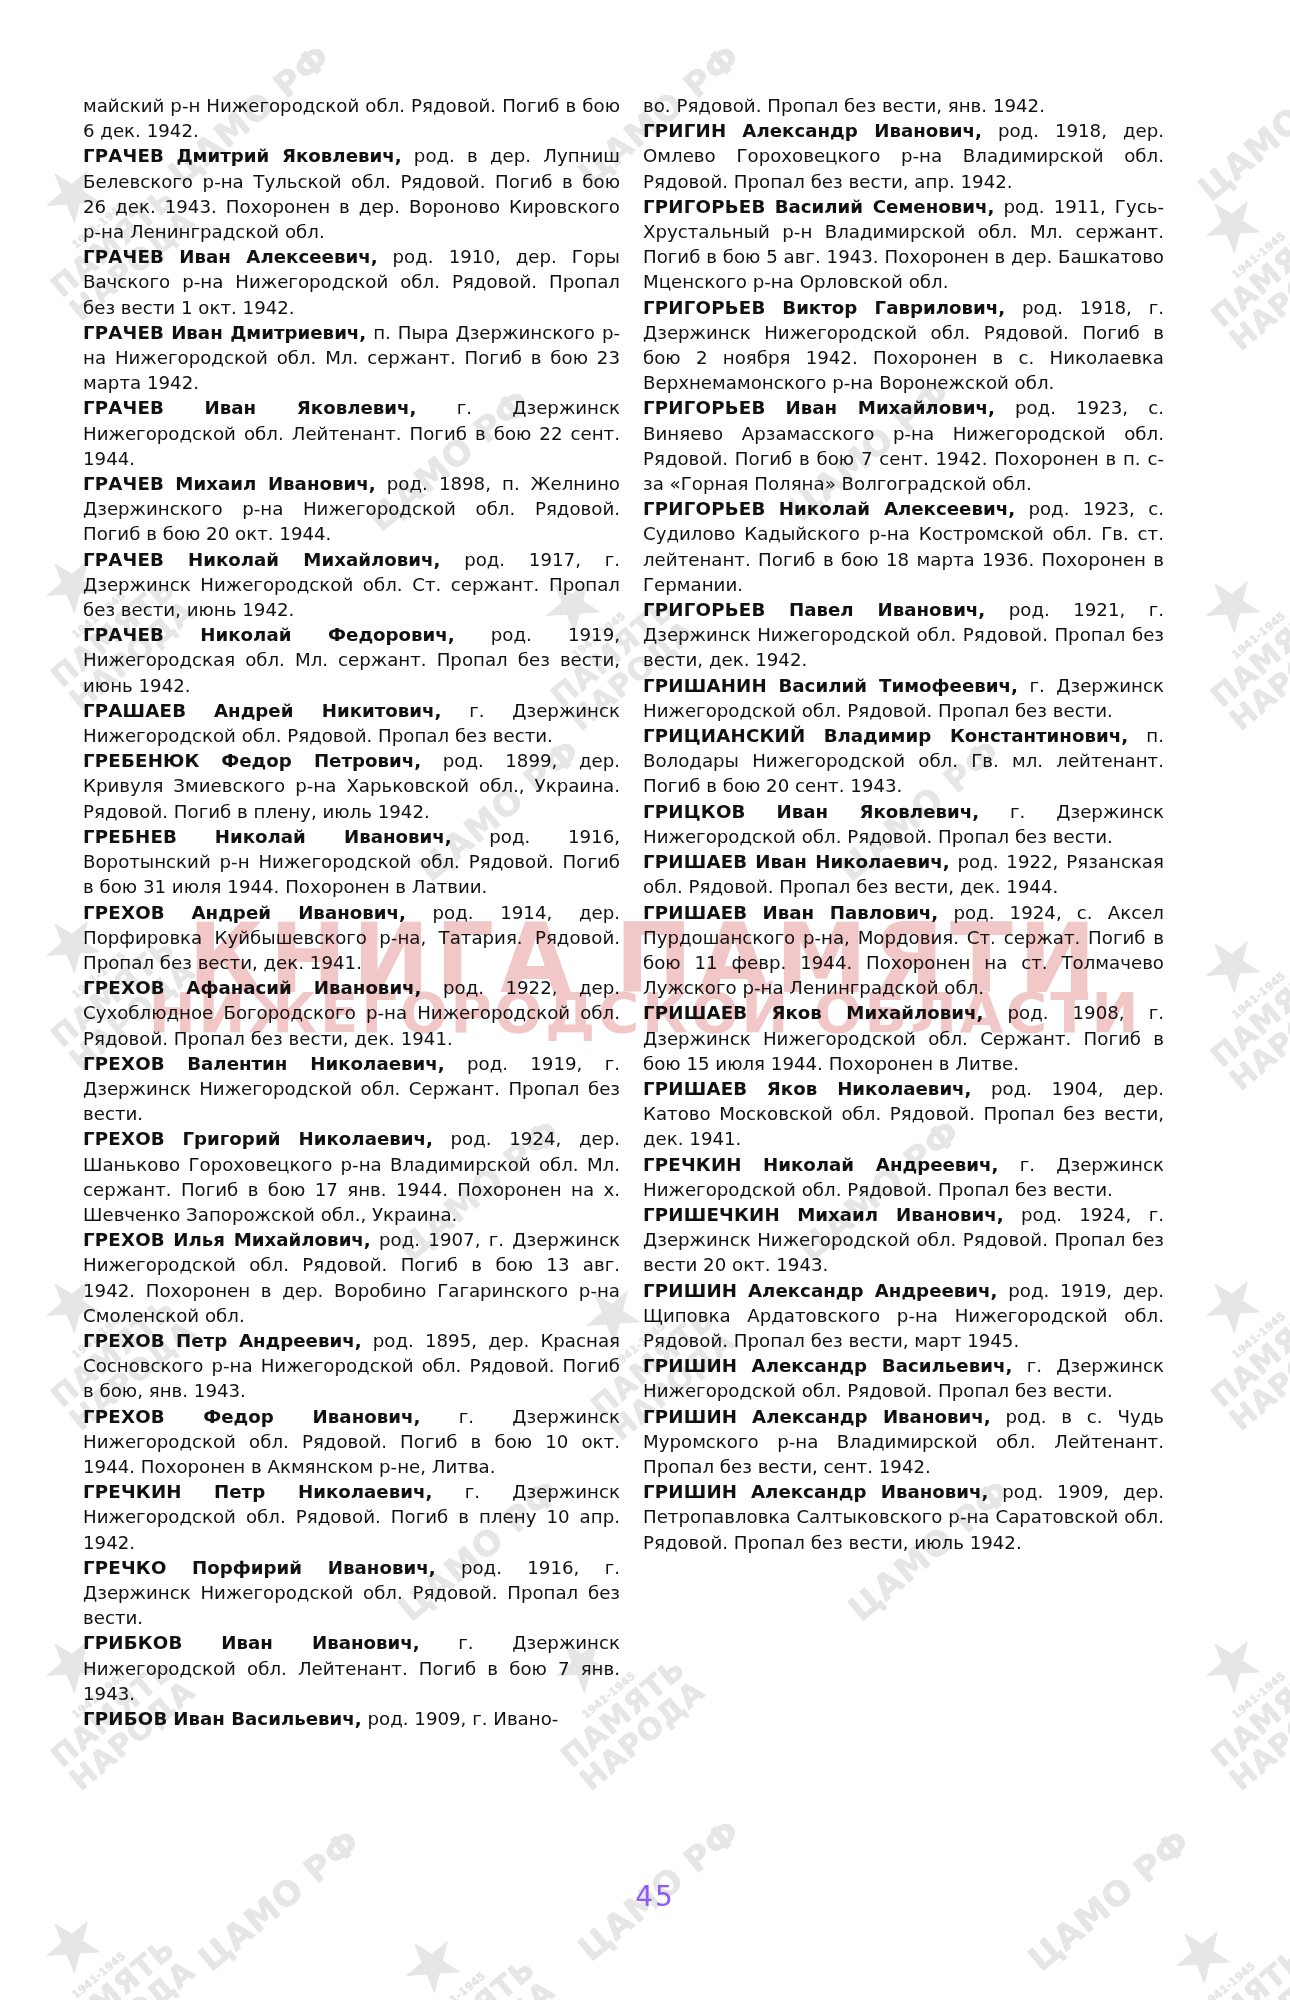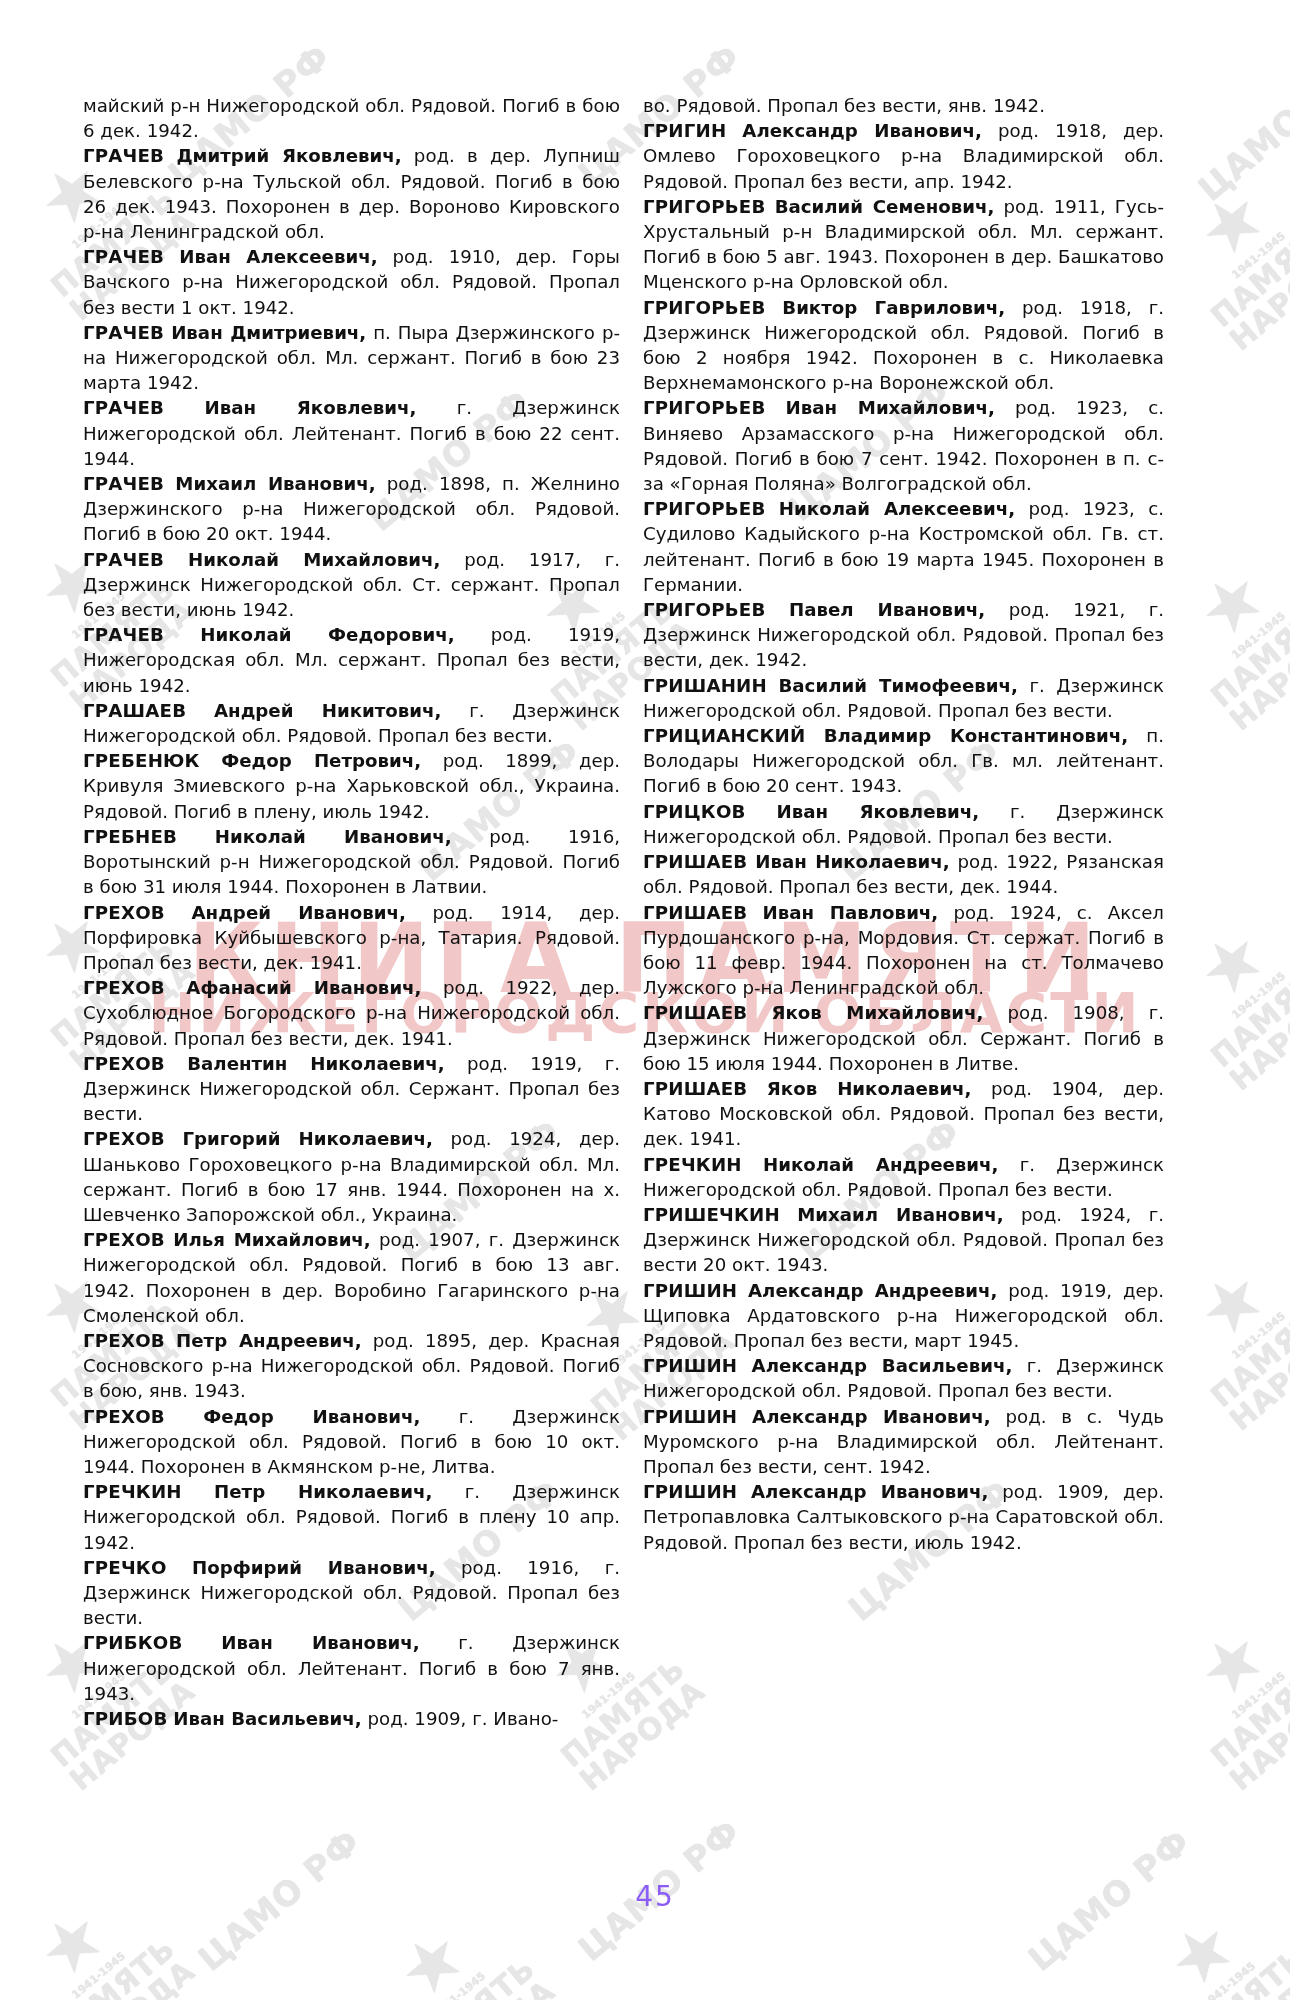--- a/index.html
+++ b/index.html
@@ -231,21 +231,21 @@
       <p class="entry"><span class="surname">ГРИБКОВ</span> <span class="given">Иван Иванович,</span> <span class="details">г. Дзержинск Нижегородской обл. Лейтенант. Погиб в бою 7 янв. 1943.</span></p>
       <p class="entry"><span class="surname">ГРИБОВ</span> <span class="given">Иван Васильевич,</span> <span class="details">род. 1909, г. Ивано-</span></p>
     </div>
 
   <div class="column right">
     <p class="entry continuation">во. Рядовой. Пропал без вести, янв. 1942.</p>
   <p class="entry"><span class="surname">ГРИГИН</span> <span class="given">Александр Иванович,</span> <span class="details">род. 1918, дер. Омлево Гороховецкого р-на Владимирской обл. Рядовой. Пропал без вести, апр. 1942.</span></p>
       <p class="entry"><span class="surname">ГРИГОРЬЕВ</span> <span class="given">Василий Семенович,</span> <span class="details">род. 1911, Гусь-Хрустальный р-н Владимирской обл. Мл. сержант. Погиб в бою 5 авг. 1943. Похоронен в дер. Башкатово Мценского р-на Орловской обл.</span></p>
       <p class="entry"><span class="surname">ГРИГОРЬЕВ</span> <span class="given">Виктор Гаврилович,</span> <span class="details">род. 1918, г. Дзержинск Нижегородской обл. Рядовой. Погиб в бою 2 ноября 1942. Похоронен в с. Николаевка Верхнемамонского р-на Воронежской обл.</span></p>
       <p class="entry"><span class="surname">ГРИГОРЬЕВ</span> <span class="given">Иван Михайлович,</span> <span class="details">род. 1923, с. Виняево Арзамасского р-на Нижегородской обл. Рядовой. Погиб в бою 7 сент. 1942. Похоронен в п. с-за «Горная Поляна» Волгоградской обл.</span></p>
-      <p class="entry"><span class="surname">ГРИГОРЬЕВ</span> <span class="given">Николай Алексеевич,</span> <span class="details">род. 1923, с. Судилово Кадыйского р-на Костромской обл. Гв. ст. лейтенант. Погиб в бою 19 марта 1945. Похоронен в Германии.</span></p>
+      <p class="entry"><span class="surname">ГРИГОРЬЕВ</span> <span class="given">Николай Алексеевич,</span> <span class="details">род. 1923, с. Судилово Кадыйского р-на Костромской обл. Гв. ст. лейтенант. Погиб в бою 18 марта 1936. Похоронен в Германии.</span></p>
       <p class="entry"><span class="surname">ГРИГОРЬЕВ</span> <span class="given">Павел Иванович,</span> <span class="details">род. 1921, г. Дзержинск Нижегородской обл. Рядовой. Пропал без вести, дек. 1942.</span></p>
       <p class="entry"><span class="surname">ГРИШАНИН</span> <span class="given">Василий Тимофеевич,</span> <span class="details">г. Дзержинск Нижегородской обл. Рядовой. Пропал без вести.</span></p>
       <p class="entry"><span class="surname">ГРИЦИАНСКИЙ</span> <span class="given">Владимир Константинович,</span> <span class="details">п. Володары Нижегородской обл. Гв. мл. лейтенант. Погиб в бою 20 сент. 1943.</span></p>
       <p class="entry"><span class="surname">ГРИЦКОВ</span> <span class="given">Иван Яковлевич,</span> <span class="details">г. Дзержинск Нижегородской обл. Рядовой. Пропал без вести.</span></p>
       <p class="entry"><span class="surname">ГРИШАЕВ</span> <span class="given">Иван Николаевич,</span> <span class="details">род. 1922, Рязанская обл. Рядовой. Пропал без вести, дек. 1944.</span></p>
       <p class="entry"><span class="surname">ГРИШАЕВ</span> <span class="given">Иван Павлович,</span> <span class="details">род. 1924, с. Аксел Пурдошанского р-на, Мордовия. Ст. сержат. Погиб в бою 11 февр. 1944. Похоронен на ст. Толмачево Лужского р-на Ленинградской обл.</span></p>
       <p class="entry"><span class="surname">ГРИШАЕВ</span> <span class="given">Яков Михайлович,</span> <span class="details">род. 1908, г. Дзержинск Нижегородской обл. Сержант. Погиб в бою 15 июля 1944. Похоронен в Литве.</span></p>
       <p class="entry"><span class="surname">ГРИШАЕВ</span> <span class="given">Яков Николаевич,</span> <span class="details">род. 1904, дер. Катово Московской обл. Рядовой. Пропал без вести, дек. 1941.</span></p>
       <p class="entry"><span class="surname">ГРЕЧКИН</span> <span class="given">Николай Андреевич,</span> <span class="details">г. Дзержинск Нижегородской обл. Рядовой. Пропал без вести.</span></p>
       <p class="entry"><span class="surname">ГРИШЕЧКИН</span> <span class="given">Михаил Иванович,</span> <span class="details">род. 1924, г. Дзержинск Нижегородской обл. Рядовой. Пропал без вести 20 окт. 1943.</span></p>

